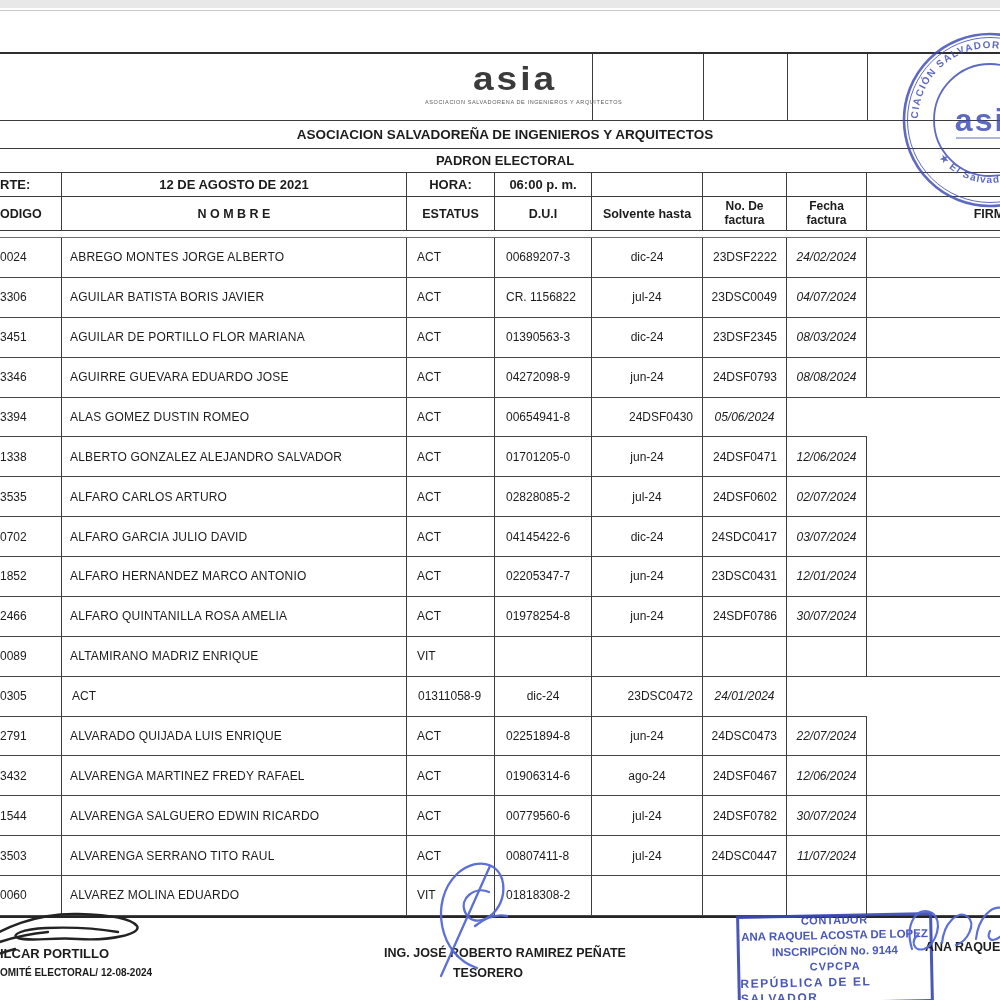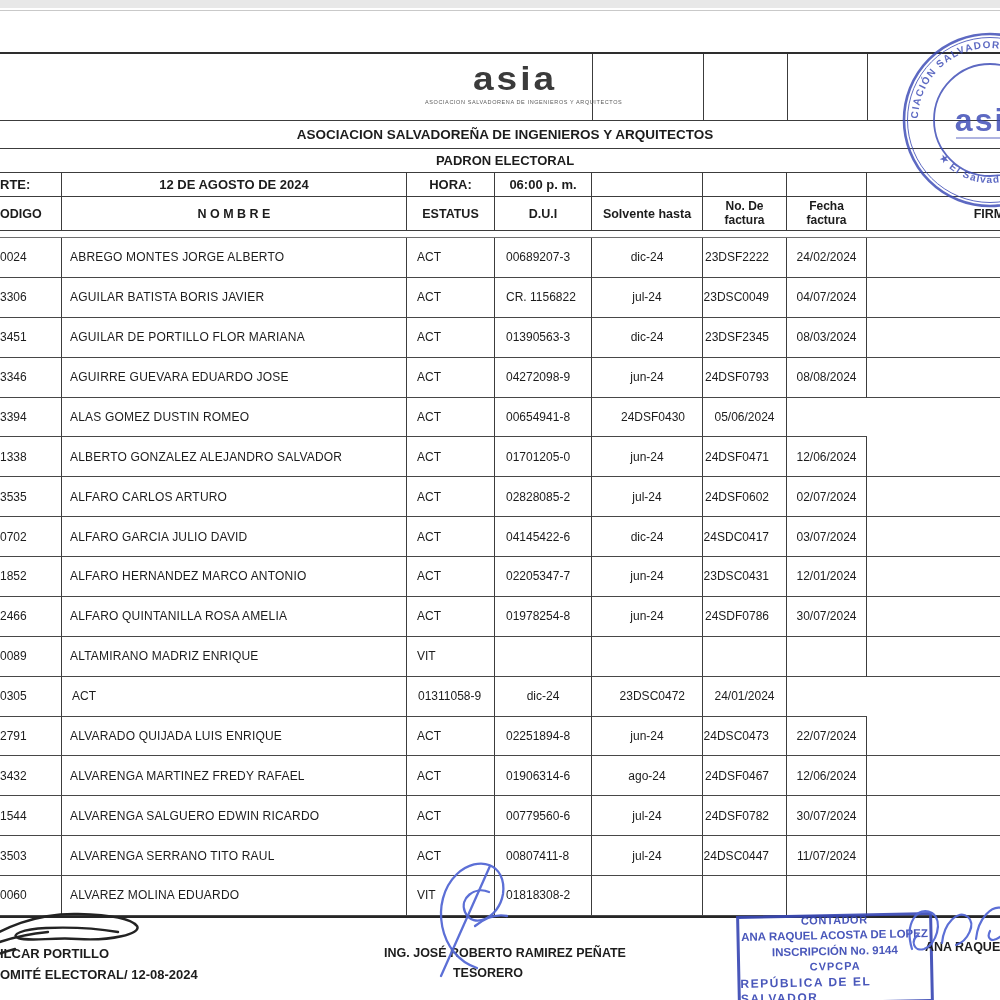--- a/index.html
+++ b/index.html
@@ -38,28 +38,28 @@
   .head-row .two-line{flex-direction:column;justify-content:center;line-height:1.15;font-size:12px;}
   .head-row .cell.h-codigo{justify-content:flex-start;padding-left:40px;}
   .dbl-spacer{height:6px;border-bottom:1px solid #6e6e6e;}
 
   .tbody .cell{height:39.88px;font-size:12px;border-bottom:1px solid #484848;}
   .cell.col-codigo{padding-left:40px;}
   .cell.col-nombre{padding-left:8px;letter-spacing:.2px;}
   .cell.col-estatus{padding-left:10px;}
   .cell.col-dui{padding-left:11px;}
   .cell.col-solvente{justify-content:center;}
-  .cell.col-factura{justify-content:flex-end;padding-right:17px;}
-  .cell.col-fecha{justify-content:center;}
+  .cell.col-factura{justify-content:flex-end;padding-right:9px;}
+  .cell.col-fecha{justify-content:center;font-style:italic;}
   .bottom-line{height:0;border-bottom:2px solid #262626;}
 
   
   .footer{position:absolute;left:0;top:902px;width:1160px;height:98px;}
   .sig-left-name{position:absolute;left:40px;top:36px;font-weight:bold;font-size:13px;}
-  .sig-left-role{position:absolute;left:40px;top:57px;font-weight:bold;font-size:13px;}
+  .sig-left-role{position:absolute;left:40px;top:57px;font-weight:bold;font-size:10px;}
   .sig-center-name{position:absolute;left:385px;top:36px;width:320px;text-align:center;font-weight:bold;font-size:12.5px;}
   .sig-center-role{position:absolute;left:368px;top:56px;width:320px;text-align:center;font-weight:bold;font-size:12.5px;}
   .right-name{position:absolute;left:965px;top:30px;font-weight:bold;font-size:12.5px;white-space:nowrap;}
 
   .stamp-box{
     position:absolute;left:777px;top:4px;width:190px;height:84px;
     border:3px solid #3a49b5;color:#3a49b5;transform:rotate(-1.2deg);
     display:flex;flex-direction:column;justify-content:center;align-items:center;
     font-weight:bold;line-height:15.5px;opacity:.92;background:rgba(255,255,255,0);
   }
@@ -96,21 +96,21 @@
       <div class="title-row">
         <div class="tx">ASOCIACION SALVADOREÑA DE INGENIEROS Y ARQUITECTOS</div>
       </div>
 
       <div class="padron-row">
         <div class="tx">PADRON ELECTORAL</div>
       </div>
 
       <div class="grid corte-row">
         <div class="cell c-left">RTE:</div>
-        <div class="cell c-center">12 DE AGOSTO DE 2024</div>
+        <div class="cell c-center">12 DE AGOSTO DE 2021</div>
         <div class="cell c-center">HORA:</div>
         <div class="cell c-center">06:00 p. m.</div>
         <div class="cell"></div>
         <div class="cell"></div>
         <div class="cell"></div>
         <div class="cell"></div>
       </div>
 
       <div class="grid head-row">
         <div class="cell h-codigo">ODIGO</div>

